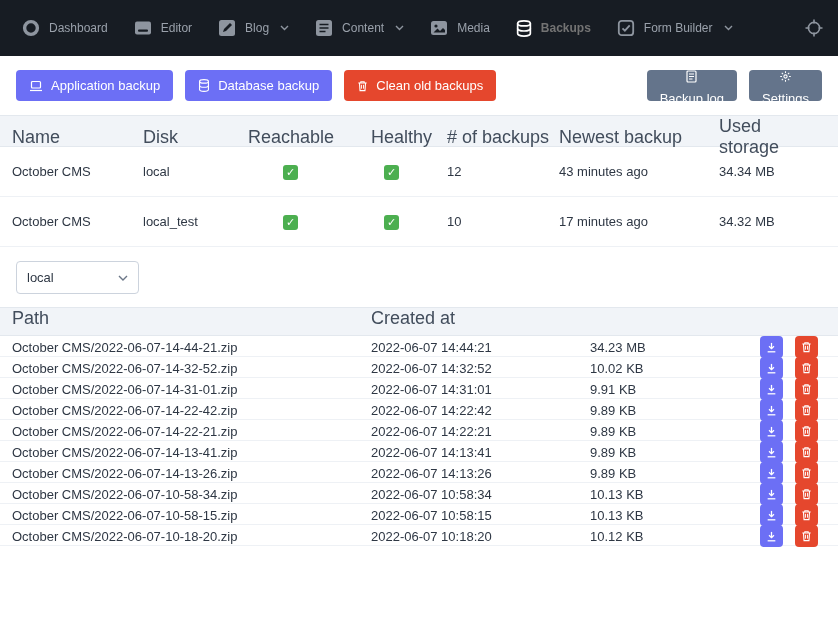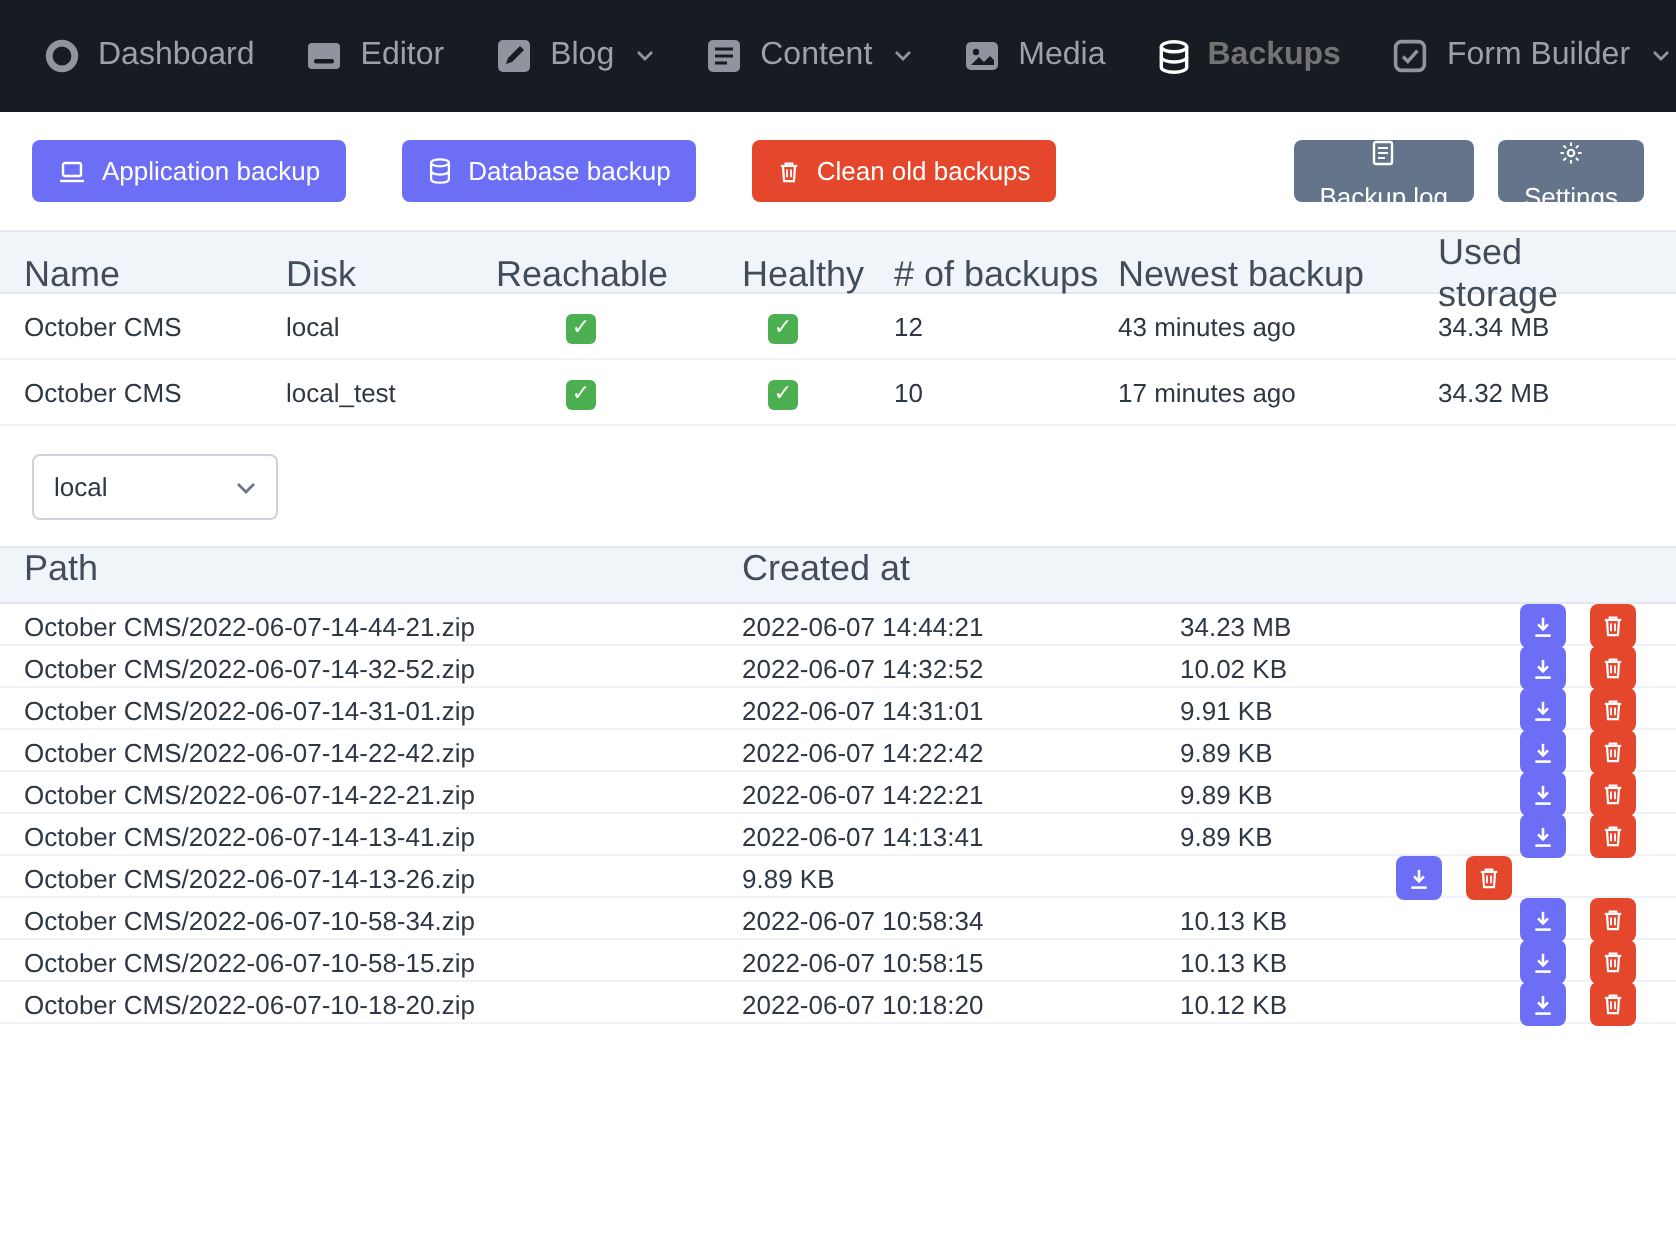--- a/index.html
+++ b/index.html
@@ -4,42 +4,42 @@
 <style>
   * { box-sizing: border-box; margin: 0; padding: 0; }
   :root{
     --primary:#6c6ff5; --danger:#e5472d; --slate:#64748b; --success:#4caf50; --nav-bg:#171c23;
   }
   html,body{ width:838px; height:629px; }
   body{ font-family:"Liberation Sans", sans-serif; background:#fff; overflow:hidden; }
 
   
   .topnav{ height:56px; background:var(--nav-bg); display:flex; align-items:center; padding:0 14px 0 22px; gap:26px; }
-  .nav-item{ display:flex; align-items:center; gap:9px; color:#9aa1ab; font-size:16px; cursor:pointer; white-space:nowrap; }
+  .nav-item{ display:flex; align-items:center; gap:9px; color:#9aa1ab; font-size:12px; cursor:pointer; white-space:nowrap; }
   .nav-item.active{ color:#737373; font-weight:700; }
   .nav-icon{ display:inline-flex; align-items:center; }
   .chev{ display:inline-flex; margin-left:2px; }
   .nav-right{ margin-left:auto; display:flex; align-items:center; gap:18px; }
 
   
-  .toolbar{ display:flex; align-items:flex-end; gap:28px; padding:14px 16px; background:#fff; }
+  .toolbar{ display:flex; align-items:flex-end; gap:12px; padding:14px 16px; background:#fff; }
   .btn{ display:inline-flex; align-items:center; gap:8px; height:31px; padding:0 13px; border:none; border-radius:4px; color:#fff; font-size:13px; font-family:inherit; cursor:pointer; }
   .btn-primary{ background:var(--primary); }
   .btn-danger{ background:var(--danger); }
   .btn-slate{ background:var(--slate);flex-direction:column; }
   .toolbar-right{ margin-left:auto; display:flex; gap:12px; }
   .btn-ic{ display:inline-flex; align-items:center; }
 
   
   .disks-grid{ display:grid; grid-template-columns:131px 105px 123px 76px 112px 160px 1fr; align-items:center; padding:0 12px; }
   .backups-grid{ display:grid; grid-template-columns:359px 219px 1fr 62px; align-items:center; padding:0 20px 16px 12px; }
   .thead{ background:#f1f4f8; border-top:1px solid #e3e8ee; border-bottom:1px solid #e3e8ee; height:32px; }
   .thead.backups-grid{ height:29px; }
   .th{ font-size:18px; color:#424d5c; }
-  .trow{ height:33px; border-bottom:1px solid #eef1f5; font-size:13px; color:#2e3744; background:#fff; }
+  .trow{ height:50px; border-bottom:1px solid #eef1f5; font-size:13px; color:#2e3744; background:#fff; }
   .trow.backups-grid{ height:21px; }
   .cell-reachable{ padding-left:35px; }
   .cell-healthy{ padding-left:13px; }
   .check{ width:15px; height:15px; background:var(--success); border-radius:3px; display:inline-flex; align-items:center; justify-content:center; color:#fff; font-size:11px; line-height:1; }
 
   
   .select-row{ padding:14px 16px 13px; background:#fff; }
   .disk-select{ width:123px; height:33px; border:1px solid #ccd3dd; border-radius:4px; background:#fff; display:flex; align-items:center; justify-content:space-between; padding:0 10px; font-size:13px; color:#2e3744; cursor:pointer; }
 
   
@@ -372,20 +372,21 @@
               <path d="M1.5 3.2h9" stroke="#fff" stroke-width="1.2"></path>
               <path d="M4.2 3.2V1.9h3.6v1.3" fill="none" stroke="#fff" stroke-width="1.2"></path>
               <path d="M2.7 3.2l.6 8.3h5.4l.6-8.3" fill="none" stroke="#fff" stroke-width="1.2"></path>
               <path d="M4.9 5.2v4.2M7.1 5.2v4.2" stroke="#fff" stroke-width="1"></path>
             </svg>
           </button>
         </div>
       </div>
       <div class="trow backups-grid">
         <div class="td">October CMS/2022-06-07-14-13-26.zip</div>
+        <div class="td">2022-06-07 14:13:26</div>
         <div class="td">9.89 KB</div>
         <div class="td actions">
           <button class="icon-btn download">
             <svg width="11" height="11" viewBox="0 0 12 12">
               <path d="M6 1v6.2" fill="none" stroke="#fff" stroke-width="1.4"></path>
               <path d="M3.3 4.6L6 7.3l2.7-2.7" fill="none" stroke="#fff" stroke-width="1.4"></path>
               <path d="M1.8 10.7h8.4" stroke="#fff" stroke-width="1.4"></path>
             </svg>
           </button>
           <button class="icon-btn delete">

